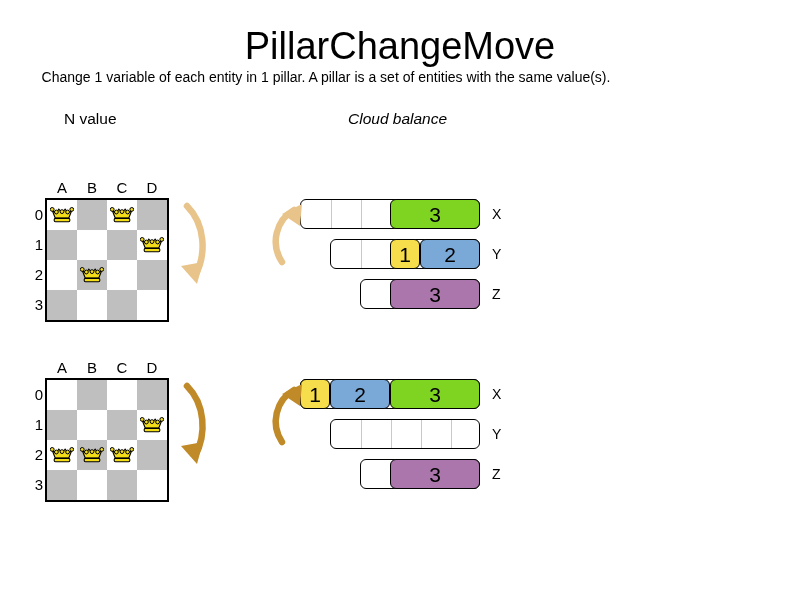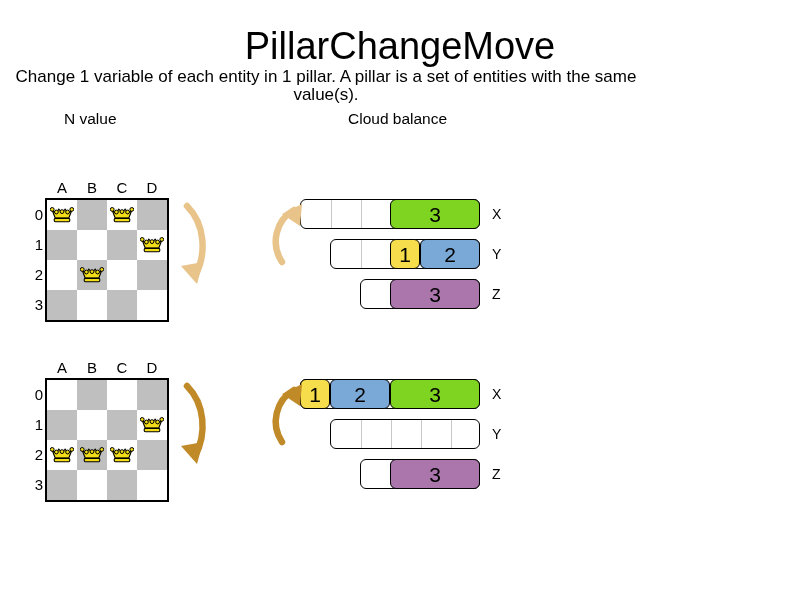--- a/index.html
+++ b/index.html
@@ -27,32 +27,32 @@
     font-weight: normal;
     line-height: 44px;
     letter-spacing: 0px;
   }
   #subtitle {
     position: absolute;
     top: 68px;
     left: 0;
     width: 652px;
     text-align: center;
-    font-size: 17px;
+    font-size: 14px;
     line-height: 18px;
   }
 
   
   .section-heading {
     position: absolute;
     font-size: 15.5px;
     white-space: nowrap;
   }
   #heading-nqueens { left: 64px; top: 110px; }
-  #heading-cloud   { left: 348px; top: 110px; }
+  #heading-cloud   { left: 348px; top: 110px; font-style: italic; }
 
   
   .board-block { position: absolute; }
   #board-block-top    { left: 45px; top: 198px; }
   #board-block-bottom { left: 45px; top: 378px; }
 
   .board {
     position: relative;
     width: 120px;
     height: 120px;

